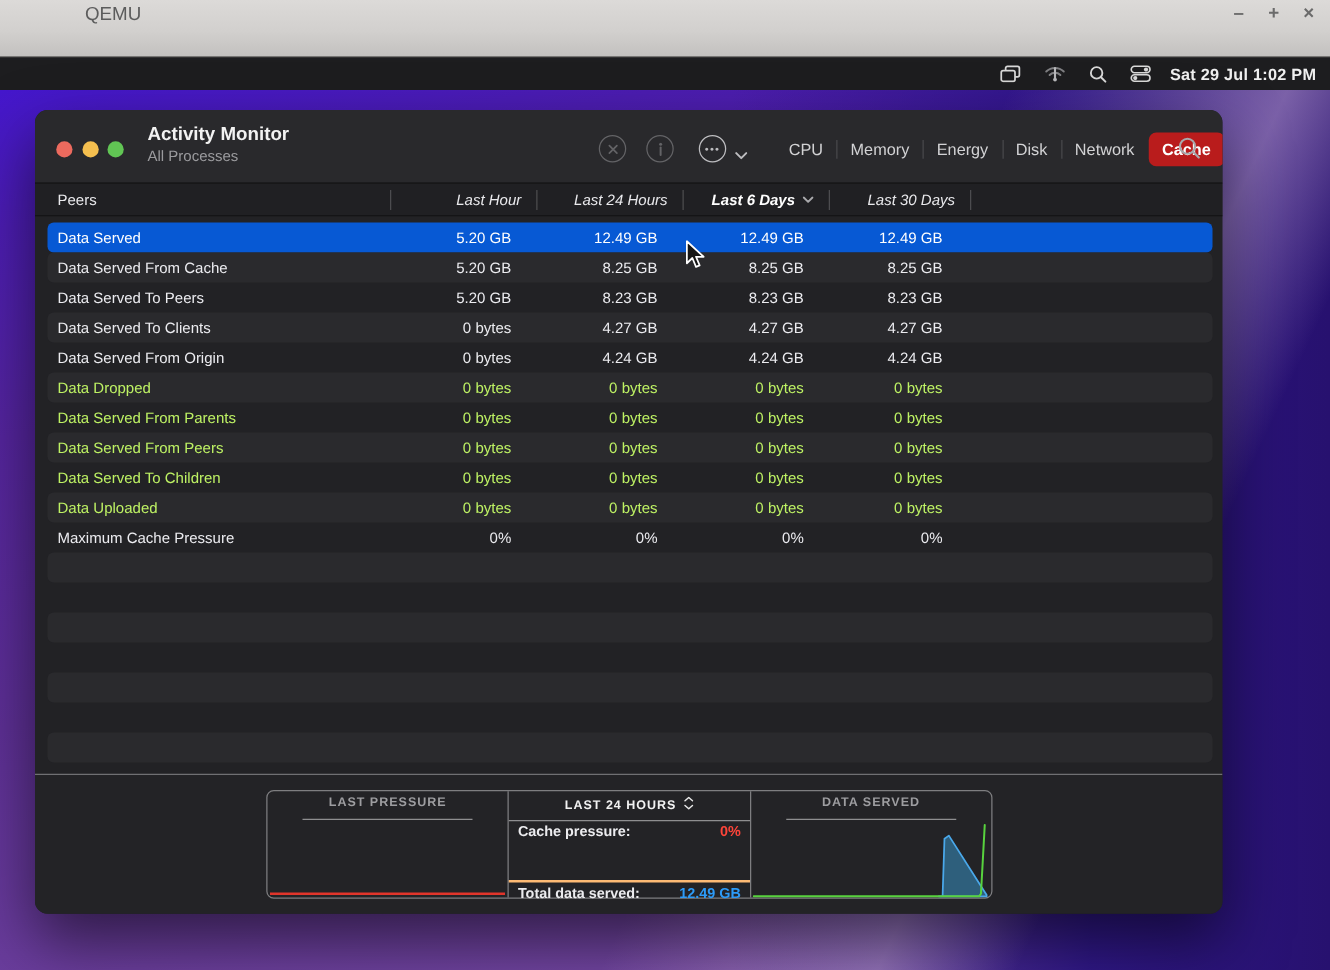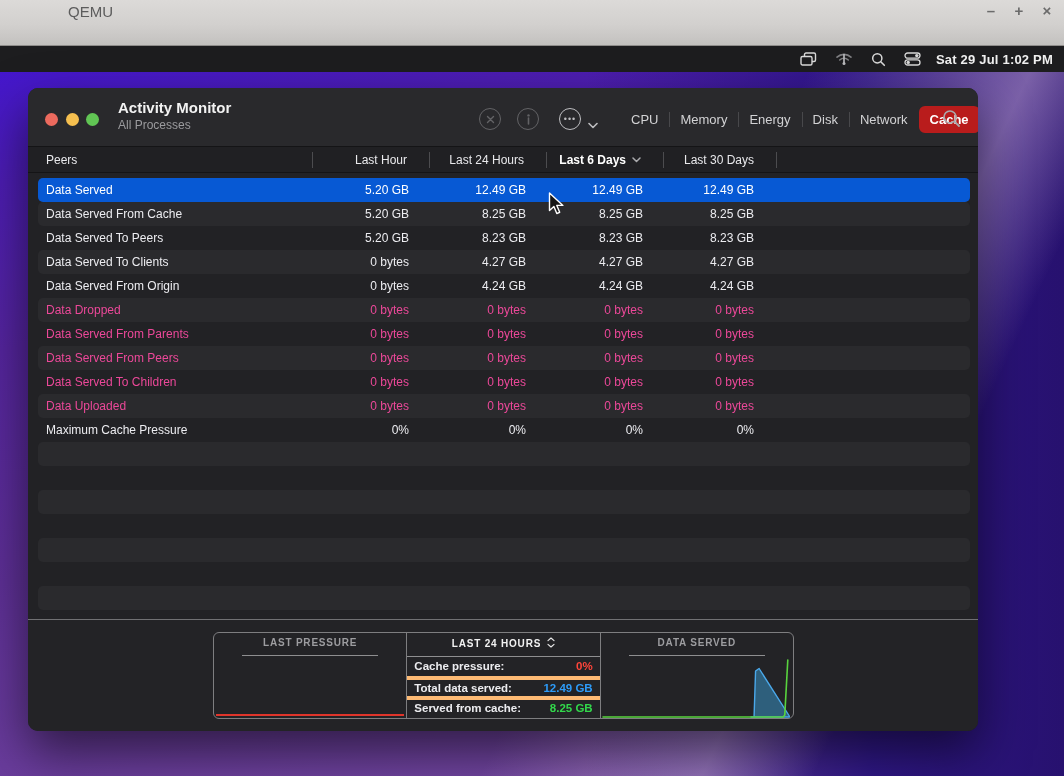--- a/index.html
+++ b/index.html
@@ -51,54 +51,54 @@
   .tab + .tab::before { content:""; position:absolute; left:0; top:6px; width:1px; height:15px; background:#48484b; }
   .tab.active { background:#b91c1c; color:#fff; font-weight:bold; }
   .tab.active::before, .tab.active + .tab::before { display:none; }
   .search-btn { position:absolute; left:914px; top:21px; }
 
   
   .thead { position:absolute; left:0; top:58px; width:100%; height:27px; background:#202023;
     border-top:1px solid #141416; border-bottom:1px solid #141416; display:flex; font-size:12px; color:#e9e9ec; }
   .th { display:flex; align-items:center; position:relative; }
   .th-name { width:285px; padding-left:18px; }
-  .th-val { width:117px; justify-content:flex-end; padding-right:23px; border-left:none; }
+  .th-val { width:117px; justify-content:flex-end; padding-right:13px; border-left:none;font-style:italic; }
   .th-val:last-child { width:113px; }
   .th-sep { position:absolute; right:0; top:5px; width:1px; height:16px; background:#4c4c4f; }
   .th-sorted { font-weight:bold; color:#fff; }
   .sort-chev { margin-left:6px; display:inline-flex; }
 
   
   .tbody { position:absolute; left:0; top:86px; width:100%; }
   .row { position:relative; margin:0 8px 0 10px; width:932px; height:24px; display:flex; border-radius:5px; font-size:12px; color:#ececf0; }
   .row:first-child { margin-top:4px; }
   .row.light { background:#2a2a2d; }
   .row.sel { background:#0759d4; color:#fff; }
-  .row.dim { color:#ec4899; }
+  .row.dim { color:#bef264; }
   .cell { display:flex; align-items:center; }
   .c-name { width:275px; padding-left:8px; }
   .c-val { width:117px; justify-content:flex-end; padding-right:21px; }
   .c-val:last-child { width:114px; padding-right:24px; }
 
   
   .panel-sep { position:absolute; left:0; top:531px; width:100%; height:1px; background:#707073; }
   .footer { position:absolute; left:0; top:532px; width:100%; height:111px; background:#232326; }
   .boxes { position:absolute; left:185px; top:12px; width:581px; height:87px; display:flex;
     border:1px solid #7e7e80; border-radius:6px; }
   .box { position:relative; flex:1; }
   .box + .box { border-left:1px solid #7e7e80; }
   .box-title { position:absolute; top:4px; left:0; right:0; text-align:center; font-size:10px; font-weight:bold;
     letter-spacing:.8px; color:#9d9da0; display:flex; justify-content:center; align-items:center; gap:6px; }
   .box-title.bright { color:#f2f2f2; }
   .box-underline { position:absolute; top:22px; left:28px; right:28px; height:1px; background:#8e8e90; }
   .box-underline.full { left:0; right:0; }
   .redline { position:absolute; left:2px; right:2px; bottom:2px; height:2px; background:#e0352b; }
   .stat-rows { position:absolute; left:0; right:0; top:23px; }
   .stat-row { height:20px; display:flex; align-items:center; justify-content:space-between; padding:0 7px; font-size:11.5px; color:#ececef;font-weight:bold; }
-  .stat-row + .stat-row { border-top:4px solid #fdba74; }
+  .stat-row + .stat-row { border-top:2px solid #fdba74;margin-top:28px; }
   .v-red { color:#ff453a; } .v-blue { color:#2d9bf8; } .v-green { color:#32d74b; }
   .chart-svg { position:absolute; left:1px; right:1px; top:24px; bottom:1px; width:calc(100% - 2px); height:62px; }
 
   .cursor { position:absolute; left:548px; top:192px; z-index:50; }
 </style>
 </head>
 <body>
 
 <div class="screen">
 

